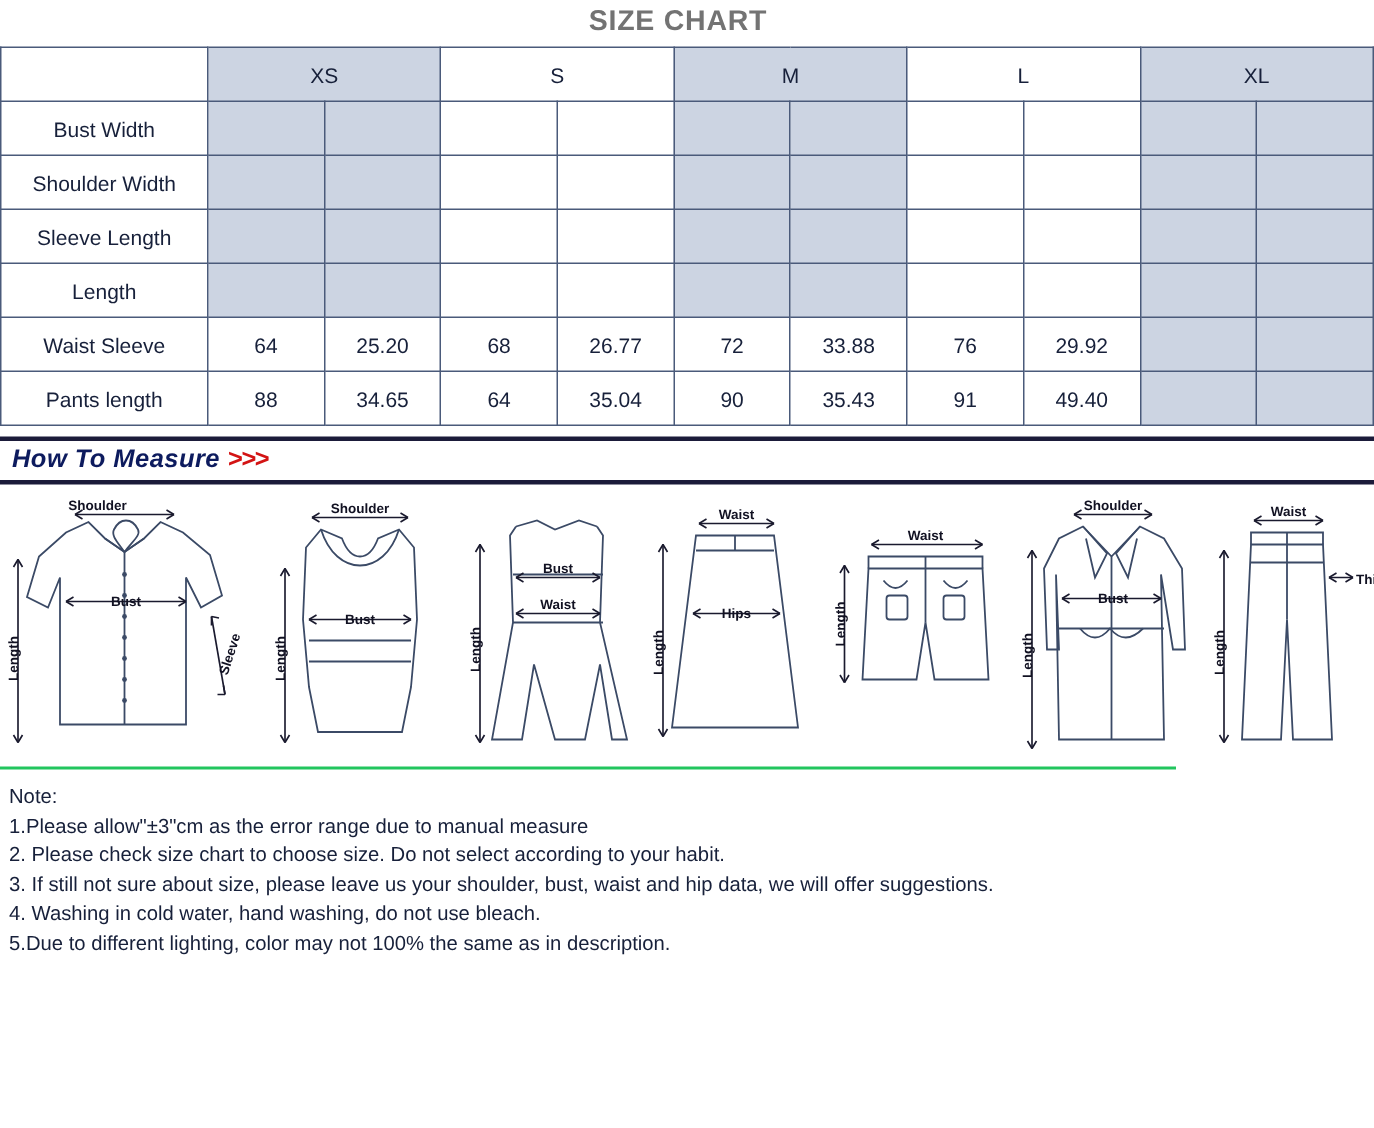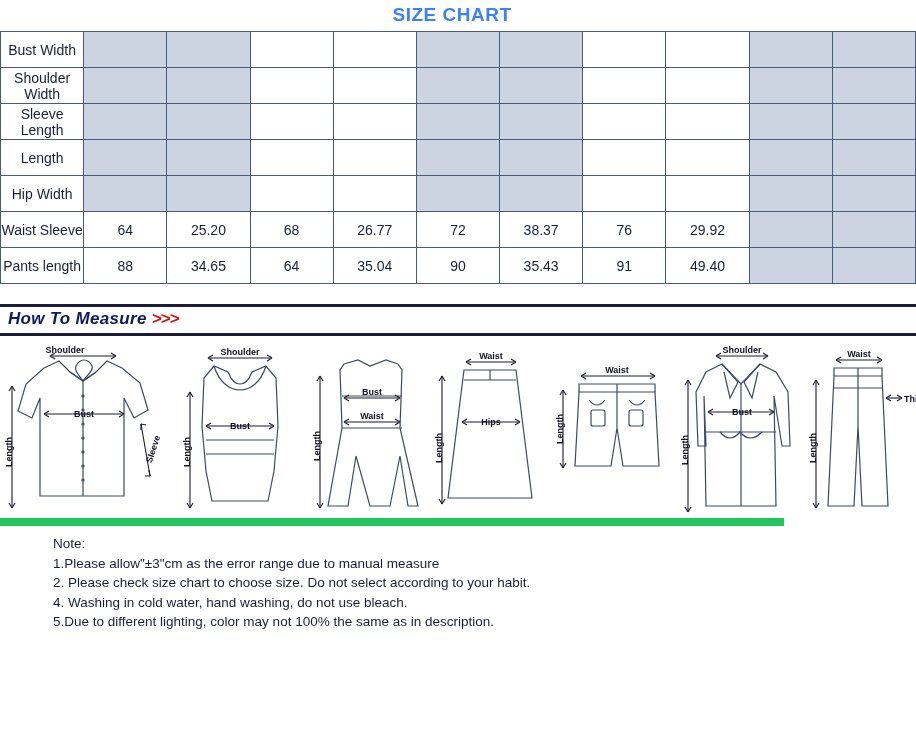--- a/index.html
+++ b/index.html
@@ -19,21 +19,21 @@
     height: 752px;
     position: relative;
   }
   
   .chart-title {
     text-align: center;
     font-size: 19px;
     font-weight: bold;
     letter-spacing: 0.5px;
     padding: 4px 12px 5px 0;
-    color: #3b82f6;
+    color: #737373;
   }
   
   table.size-table {
     border-collapse: collapse;
     width: 916px;
     table-layout: fixed;
   }
   table.size-table td, table.size-table th {
     border: 1px solid #4a5a7a;
     text-align: center;
@@ -64,21 +64,21 @@
     font-size: 13.5px;
   }
   .shade {
     background: #ccd4e2;
   }
   .blank {
     background: #ffffff;
   }
   
   .howto-bar {
-    margin-top: 20px;
+    margin-top: 7px;
     border-top: 3px solid #1b1b3a;
     border-bottom: 3px solid #1b1b3a;
     height: 26px;
     position: relative;
   }
   .howto-text {
     font-size: 17px;
     font-weight: bold;
     font-style: italic;
     color: #0d1b5e;
@@ -90,51 +90,58 @@
   .howto-arrows {
     color: #d31414;
     font-weight: bold;
     font-style: italic;
     letter-spacing: -1px;
   }
   .figures {
     position: relative;
     height: 190px;
     width: 784px;
-    border-bottom: 8px solid #22c55e;
+    border-bottom: 2px solid #22c55e;
     box-sizing: border-box;
   }
   .fig {
     position: absolute;
     top: 0;
   }
   .fig svg {
     display: block;
   }
   
   .notes {
     padding: 8px 6px 0 6px;
     font-size: 13.5px;
     line-height: 19.5px;
     color: #17203a;
   }
   .notes div {
     white-space: nowrap;
-    margin-left: 47px;
   }
 </style>
 </head>
 <body>
 
 <div class="page">
 
   <div class="chart-title">SIZE CHART</div>
 
   <table class="size-table">
     <tbody>
+      <tr>
+        <td class="corner-cell blank"></td>
+        <td class="size-head shade" colspan="2">XS</td>
+        <td class="size-head blank" colspan="2">S</td>
+        <td class="size-head shade" colspan="2">M</td>
+        <td class="size-head blank" colspan="2">L</td>
+        <td class="size-head shade" colspan="2">XL</td>
+      </tr>
 
       <tr>
         <td class="row-label blank">Bust Width</td>
         <td class="shade"></td>
         <td class="shade"></td>
         <td class="blank"></td>
         <td class="blank"></td>
         <td class="shade"></td>
         <td class="shade"></td>
         <td class="blank"></td>
@@ -163,52 +170,39 @@
         <td class="blank"></td>
         <td class="shade"></td>
         <td class="shade"></td>
         <td class="blank"></td>
         <td class="blank"></td>
         <td class="shade"></td>
         <td class="shade"></td>
       </tr>
       <tr>
         <td class="row-label blank">Length</td>
-        <td class="shade"></td>
-        <td class="shade"></td>
-        <td class="blank"></td>
-        <td class="blank"></td>
-        <td class="shade"></td>
-        <td class="shade"></td>
-        <td class="blank"></td>
-        <td class="blank"></td>
-        <td class="shade"></td>
-        <td class="shade"></td>
-      </tr>
-      <tr>
-        <td class="row-label blank">Hip Width</td>
         <td class="shade"></td>
         <td class="shade"></td>
         <td class="blank"></td>
         <td class="blank"></td>
         <td class="shade"></td>
         <td class="shade"></td>
         <td class="blank"></td>
         <td class="blank"></td>
         <td class="shade"></td>
         <td class="shade"></td>
       </tr>
       <tr>
         <td class="row-label blank">Waist Sleeve</td>
         <td class="blank">64</td>
         <td class="blank">25.20</td>
         <td class="blank">68</td>
         <td class="blank">26.77</td>
         <td class="blank">72</td>
-        <td class="blank">38.37</td>
+        <td class="blank">33.88</td>
         <td class="blank">76</td>
         <td class="blank">29.92</td>
         <td class="shade"></td>
         <td class="shade"></td>
       </tr>
       <tr>
         <td class="row-label blank">Pants length</td>
         <td class="blank">88</td>
         <td class="blank">34.65</td>
         <td class="blank">64</td>
@@ -412,17 +406,18 @@
         </g>
       </svg>
     </div>
 
   </div>
 
   <div class="notes">
     <div>Note:</div>
     <div><span>1.Please allow"±3"cm as the error range due to manual measure</span></div>
     <div>2. Please check size chart to choose size. Do not select according to your habit.</div>
+    <div>3. If still not sure about size, please leave us your shoulder, bust, waist and hip data, we will offer suggestions.</div>
     <div>4. Washing in cold water, hand washing, do not use bleach.</div>
     <div>5.Due to different lighting, color may not 100% the same as in description.</div>
   </div>
 
 </div>
 
 </body></html>

